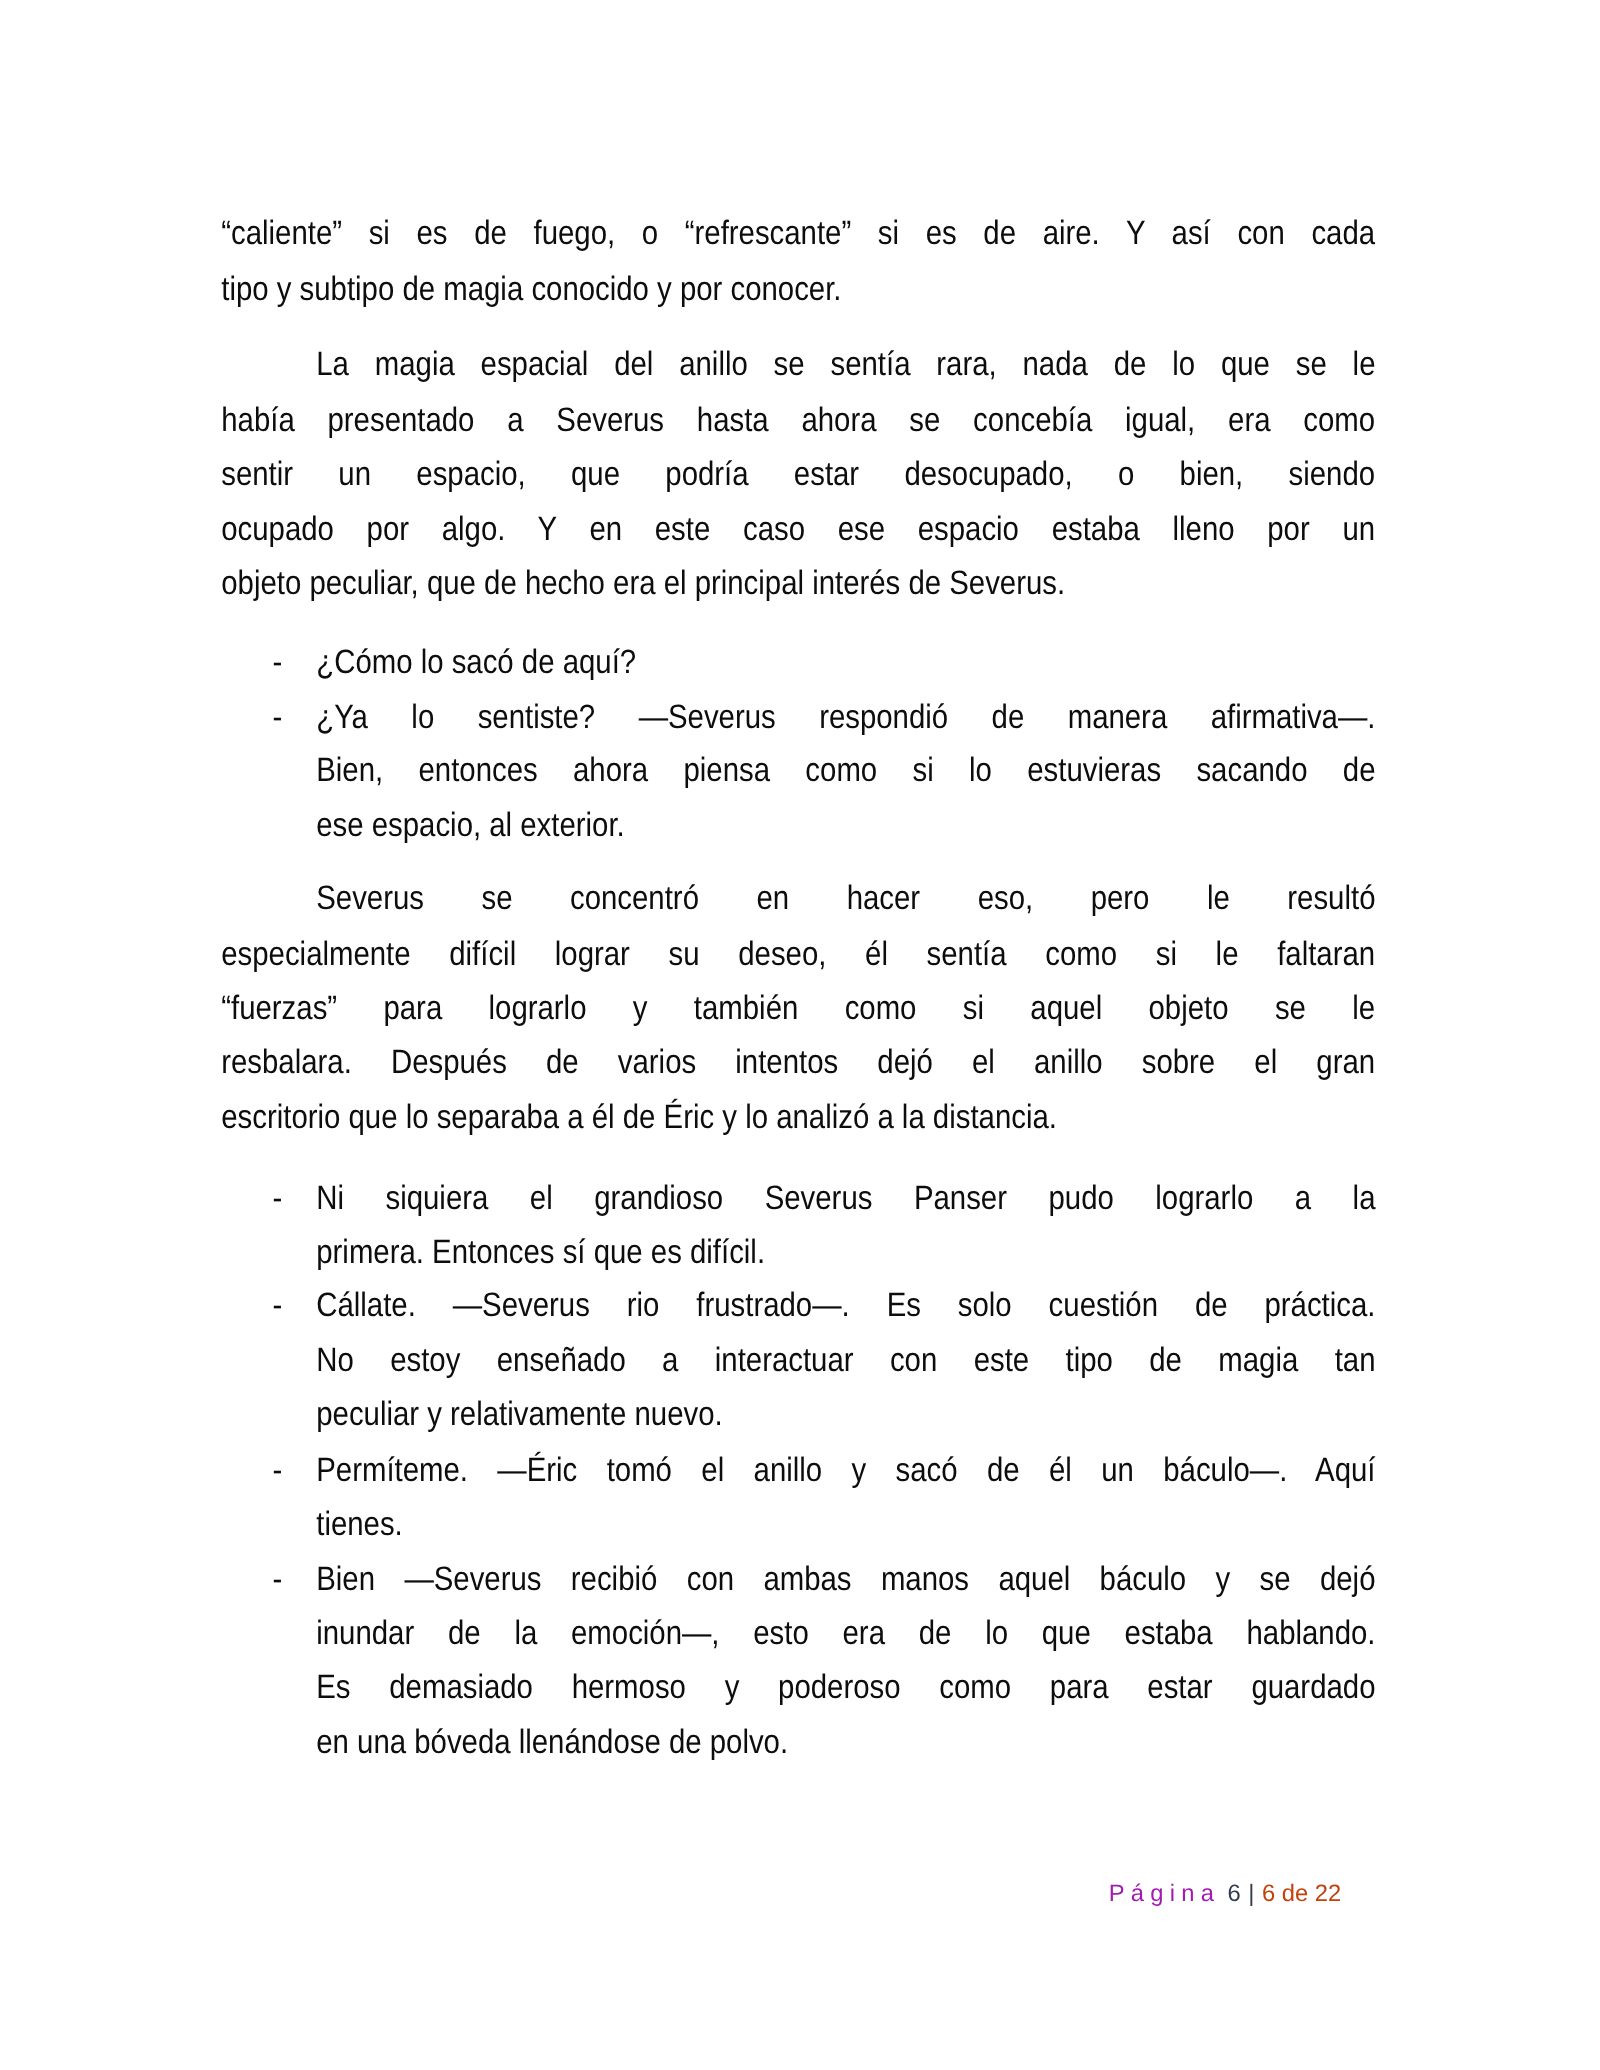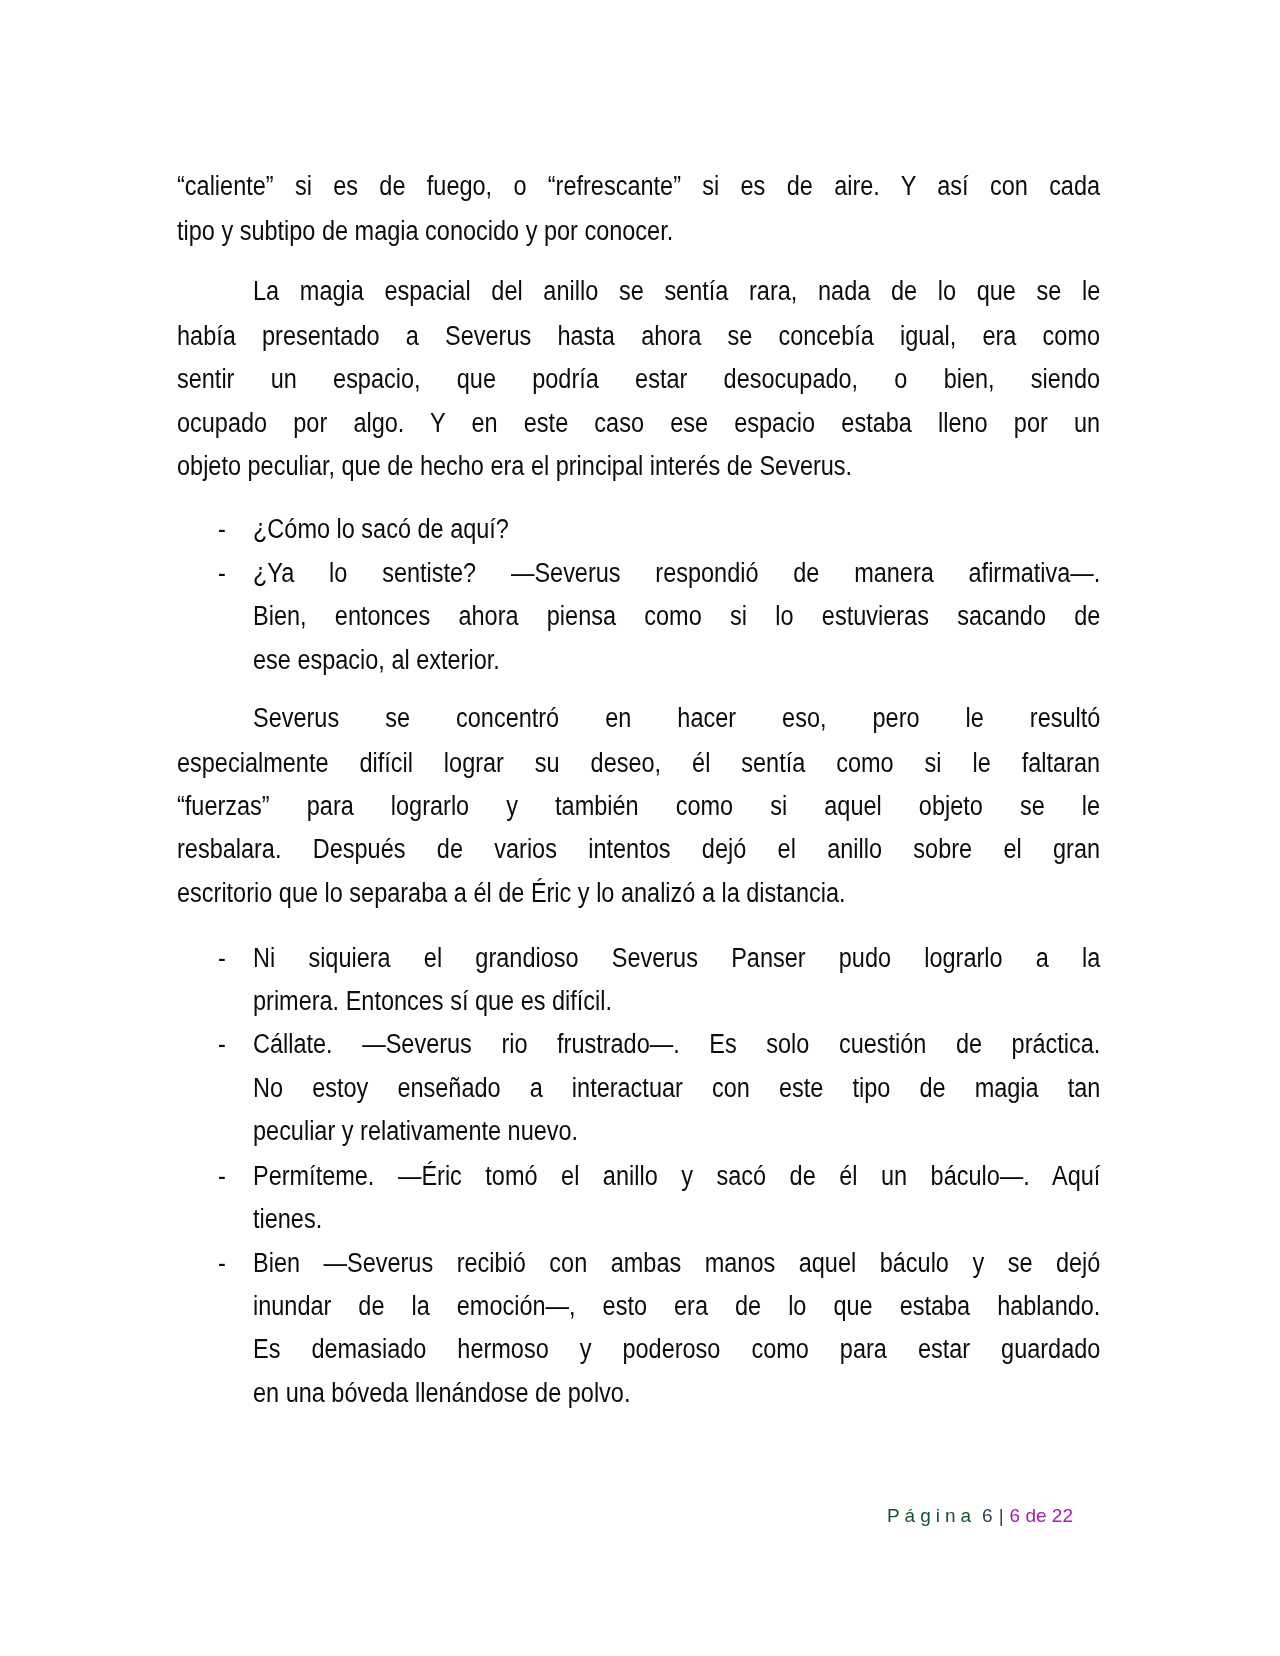--- a/index.html
+++ b/index.html
@@ -25,24 +25,24 @@
     position:absolute; left:218px; width:14px;
     height:44px; line-height:44px;
     font-family:"Liberation Sans", sans-serif; font-size:27px; color:#0d0d0d;
     transform:scaleX(0.87); transform-origin:left top;
   }
   .footer {
     position:absolute; top:1504px; left:700px; width:373px; height:24px; line-height:24px;
     text-align:right; white-space:nowrap;
     font-family:"Liberation Sans", sans-serif; font-size:19px;
   }
-  .footer .pg-label { color:#14532d; letter-spacing:5px; }
+  .footer .pg-label { color:#a21caf; letter-spacing:5px; }
   .footer .pg-num { color:#333f50; margin-left:6px; }
   .footer .pg-sep { color:#333f50; margin:0 6px; }
-  .footer .pg-total { color:#a21caf; }
+  .footer .pg-total { color:#c2410c; }
 </style>
 </head>
 <body>
 
 <div class="page">
 
   <div>
     <div class="ln j full" style="top:164px">“caliente” si es de fuego, o “refrescante” si es de aire. Y así con cada</div>
     <div class="ln l full" style="top:209px">tipo y subtipo de magia conocido y por conocer.</div>
   </div>

